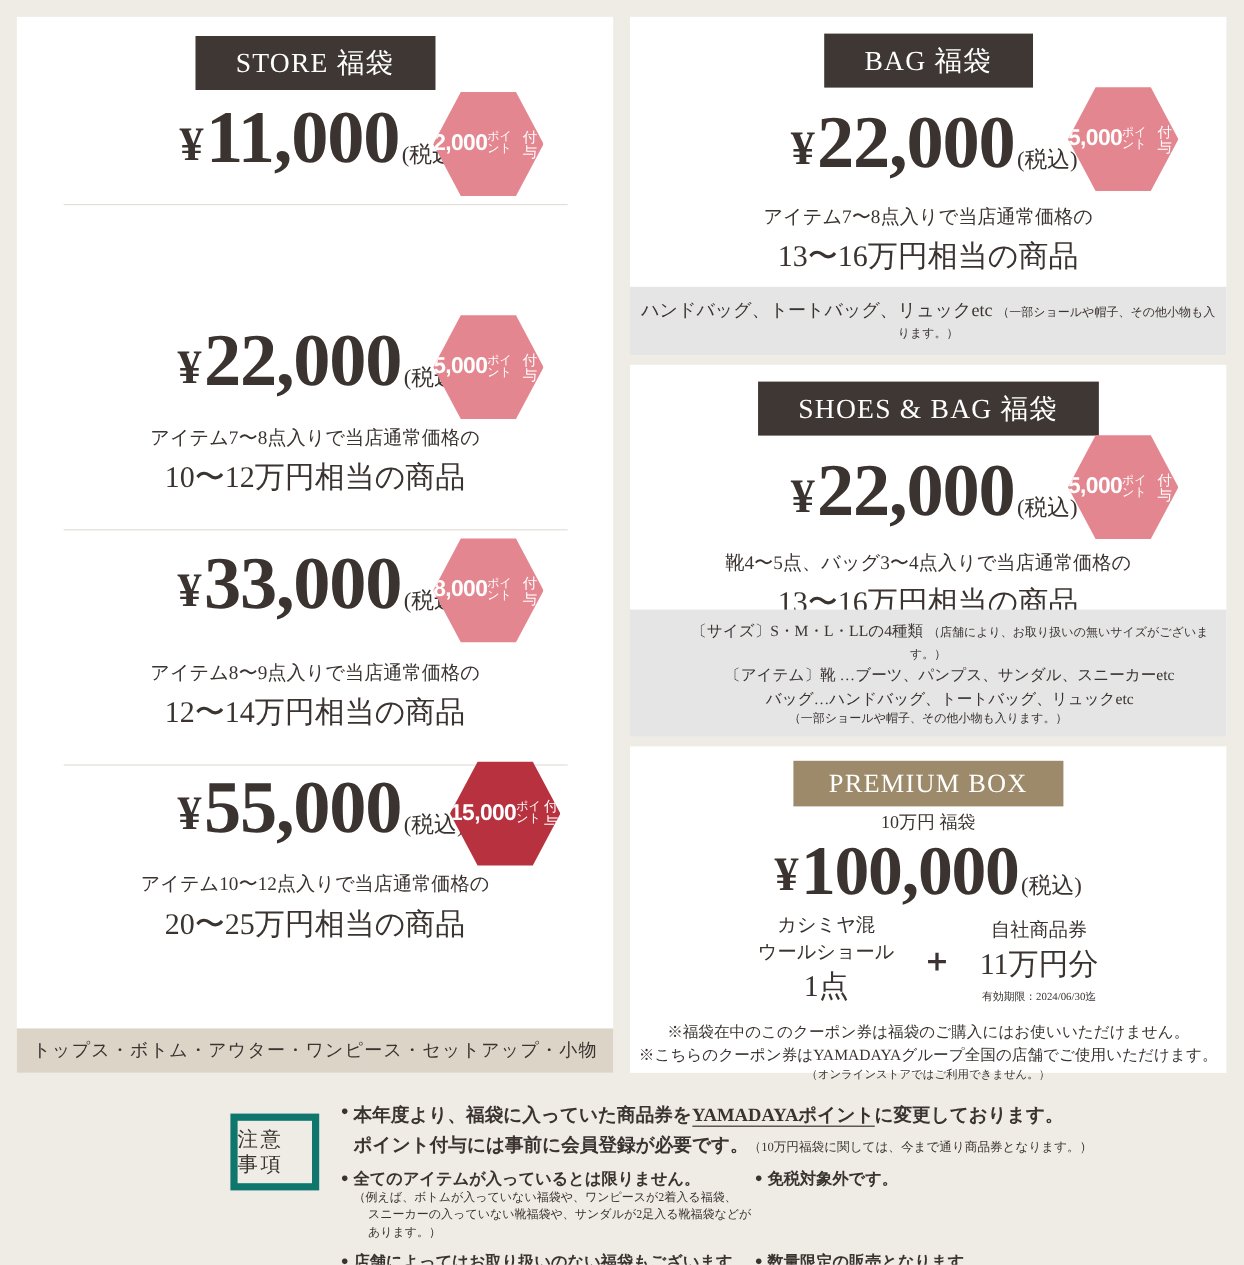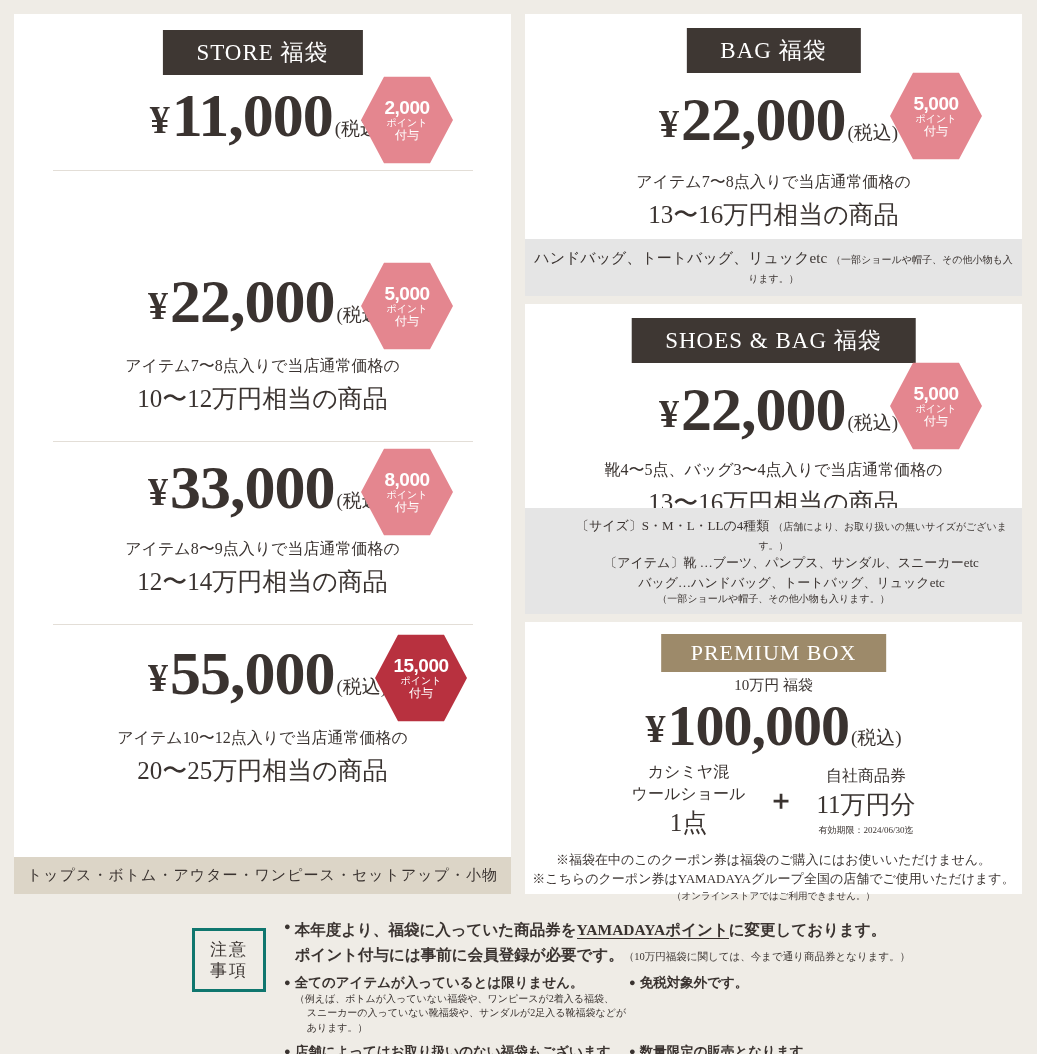--- a/index.html
+++ b/index.html
@@ -64,21 +64,21 @@
     position: absolute;
     width: 92px;
     height: 92px;
   }
   .hex {
     width: 92px;
     height: 92px;
     background: #e4868f;
     clip-path: polygon(25% 3%, 75% 3%, 100% 50%, 75% 97%, 25% 97%, 0% 50%);
     display: flex;
-    flex-direction: column;
+    flex-direction: row;
     align-items: center;
     justify-content: center;
     color: #fff;
     font-family: "Liberation Sans", sans-serif;
     line-height: 1.05;
   }
   .hex.dark { background: #b8313f; }
   .hex .pts { font-size: 19px; font-weight: bold; letter-spacing: -0.5px; }
   .hex .po  { font-size: 10px; letter-spacing: 0px; }
   .hex .fu  { font-size: 12px; margin-top: 1px; }
@@ -146,24 +146,24 @@
   .prem-note .tiny { font-size: 9.5px; }
 
   
   #notice { position: absolute; left: 0; top: 900px; width: 1037px; height: 154px; }
   .notice-badge {
     position: absolute;
     left: 192px;
     top: 28px;
     width: 74px;
     height: 64px;
-    border: 3px solid #0f766e;
+    border: 6px solid #0f766e;
     display: flex;
     flex-direction: column;
-    align-items: center;
+    align-items: flex-start;
     justify-content: center;
     font-size: 17px;
     letter-spacing: 2px;
     line-height: 1.25;
     background: #efece6;
   }
   .notice-body { position: absolute; left: 284px; top: 18px; width: 700px; }
   .nb-row { display: flex; align-items: flex-start; }
   .bullet { font-size: 11px; line-height: 1.6; padding-right: 4px; }
   .n-main { font-size: 15.5px; font-weight: bold; line-height: 1.6; }
@@ -229,21 +229,21 @@
           <span class="amount">33,000</span>
           <span class="tax">(税込)</span>
           <div class="hexwrap" style="right:58px; top:-10px;">
             <div class="hex">
               <span class="pts">8,000</span>
               <span class="po">ポイント</span>
               <span class="fu">付与</span>
             </div>
           </div>
         </div>
-        <div class="desc" style="margin-top:19px;">
+        <div class="desc" style="margin-top:32px;">
           <div class="l1">アイテム8〜9点入りで当店通常価格の</div>
           <div class="l2">12〜14万円相当の商品</div>
         </div>
         <div class="divider" style="width:420px; margin-top:24px;"></div>
       </div>
 
       <div class="store-block">
         <div class="price-line" style="padding-left:10px;">
           <span class="yen">¥</span>
           <span class="amount">55,000</span>

